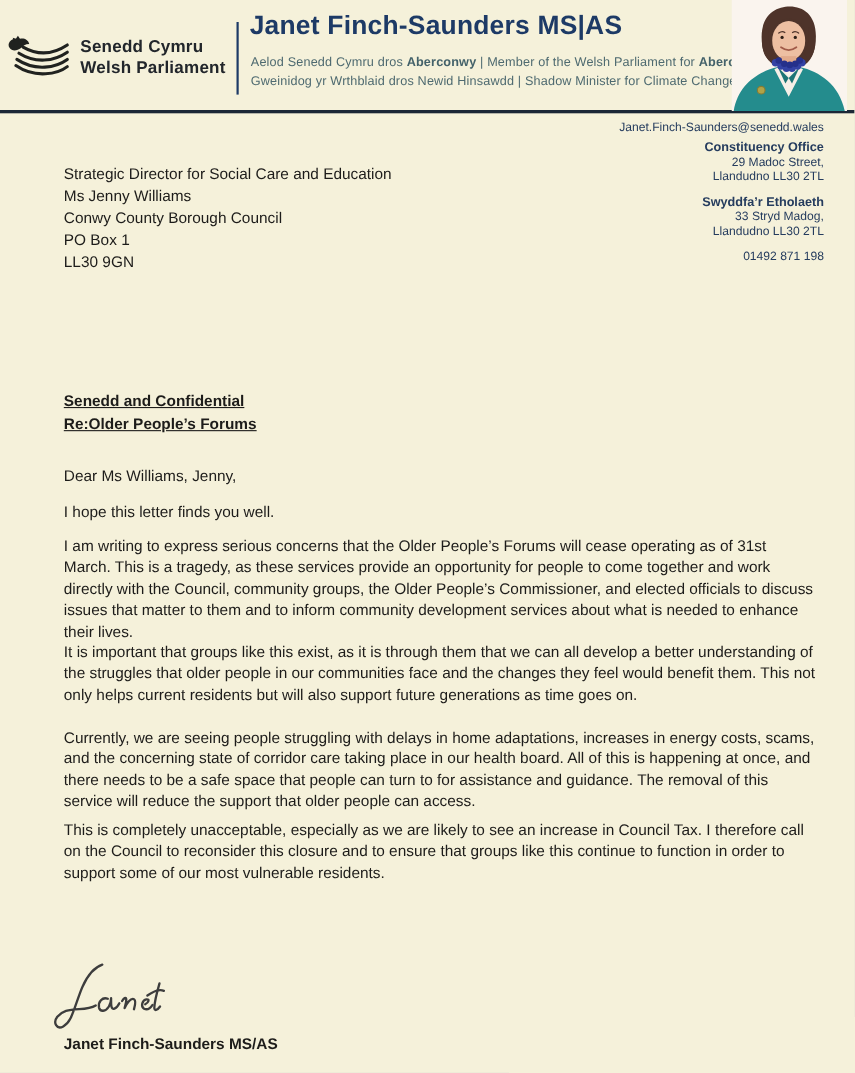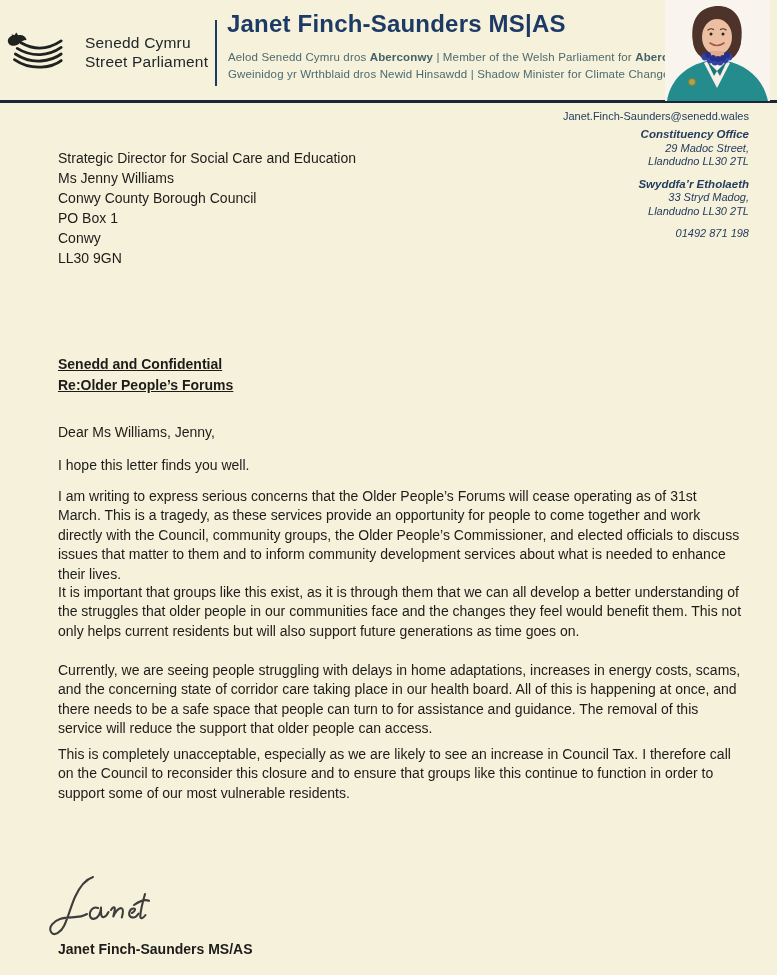--- a/index.html
+++ b/index.html
@@ -4,36 +4,36 @@
 <style>
   * { margin:0; padding:0; box-sizing:border-box; }
   html,body { background:#e9e6d6; }
   .page {
     position:relative; width:777px; height:975px; margin:0 auto;
     background:#f5f1da; overflow:hidden;
     font-family:"Liberation Sans", sans-serif; color:#1d1c1a;
   }
   
   .logo-mark { position:absolute; left:6px; top:31px; width:58px; height:46px; }
-  .logo-text { position:absolute; left:73px; top:33px; font-size:15.5px; font-weight:normal;
-               line-height:19px; color:#22262b; letter-spacing:.2px;margin-left:12px; }
+  .logo-text { position:absolute; left:73px; top:33px; font-size:15.5px; font-weight:bold;
+               line-height:19px; color:#22262b; letter-spacing:.2px; }
   .hdr-divider { position:absolute; left:215px; top:20px; width:2px; height:66px; background:#1d3a66; }
   .mp-name { position:absolute; left:227px; top:10px; font-size:24px; font-weight:bold;
              color:#1d3a66; letter-spacing:.2px; white-space:nowrap; }
   .role-1 { position:absolute; left:228px; top:51px; font-size:11.5px; color:#4e6a70;
             letter-spacing:.15px; white-space:nowrap; }
   .role-2 { position:absolute; left:228px; top:68px; font-size:11.5px; color:#4e6a70;
             letter-spacing:.15px; white-space:nowrap; }
   .role-1 b, .role-bold { font-weight:bold; color:#44626a; }
   .portrait { position:absolute; left:665px; top:0; width:105px; height:101px; z-index:2; }
   .hdr-rule { position:absolute; left:0; top:100px; width:777px; height:3px; background:#1b2736; z-index:1; }
   
   .email-line { position:absolute; top:110px; right:28px; font-size:11px; color:#253c5e; }
   .contact { position:absolute; top:128px; right:28px; text-align:right; font-size:11px;
-             line-height:13.5px; color:#253c5e;font-style:italic; }
+             line-height:13.5px; color:#253c5e; }
   .contact .c-title { font-weight:bold; font-size:11.5px; }
   .contact .grp { margin-bottom:9px; }
   .contact .phone { margin-top:2px; }
   
   .blk { position:absolute; left:58px; width:684px; font-size:14px; line-height:19.4px; color:#1d1c1a; }
   .recipient   { top:148px; line-height:20px; }
   .dateblock   { top:292px; line-height:20px; }
   .subject     { top:354px; line-height:21px; }
   .subject div { font-weight:bold; text-decoration:underline; }
   .salutation  { top:423px; }
@@ -57,21 +57,21 @@
       <path d="M3,13 C0,9 4,4 9,4 L11,1 L13,4 C17,3 21,5 22,9 C18,9 16,11 14,13 C10,16 5,16 3,13 Z" fill="#20221f"></path>
       <path d="M6,3 L9,4 L7,7 Z" fill="#20221f"></path>
       <path d="M16,12 C30,20 44,20 59,10" fill="none" stroke="#20221f" stroke-width="3" stroke-linecap="round"></path>
       <path d="M12,18 C28,28 46,26 59,17" fill="none" stroke="#20221f" stroke-width="3" stroke-linecap="round"></path>
       <path d="M10,24 C28,36 48,32 59,24" fill="none" stroke="#20221f" stroke-width="3" stroke-linecap="round"></path>
       <path d="M9,30 C28,43 50,38 59,31" fill="none" stroke="#20221f" stroke-width="3" stroke-linecap="round"></path>
     </svg>
 
     <div class="logo-text">
       <div>Senedd Cymru</div>
-      <div>Street Parliament</div>
+      <div>Welsh Parliament</div>
     </div>
 
     <div class="hdr-divider"></div>
 
     <div class="mp-name">Janet Finch-Saunders MS|AS</div>
 
     <div class="role-1">
       <span>Aelod Senedd Cymru dros </span><b>Aberconwy</b><span>  |  </span><span>Member of the Welsh Parliament for </span><b>Aberconwy</b>
     </div>
     <div class="role-2">Gweinidog yr Wrthblaid dros Newid Hinsawdd  |  Shadow Minister for Climate Change</div>
@@ -126,21 +126,20 @@
       <div>Llandudno LL30 2TL</div>
     </div>
     <div class="phone">01492 871 198</div>
   </div>
 
   <div class="blk recipient">
     <div>Strategic Director for Social Care and Education</div>
     <div>Ms Jenny Williams</div>
     <div>Conwy County Borough Council</div>
     <div>PO Box 1</div>
-    <div>Conwy</div>
     <div>LL30 9GN</div>
   </div>
 
 
   <div class="blk subject">
     <div>Senedd and Confidential</div>
     <div>Re:Older People’s Forums</div>
   </div>
 
   <div class="blk salutation">Dear Ms Williams, Jenny,</div>

